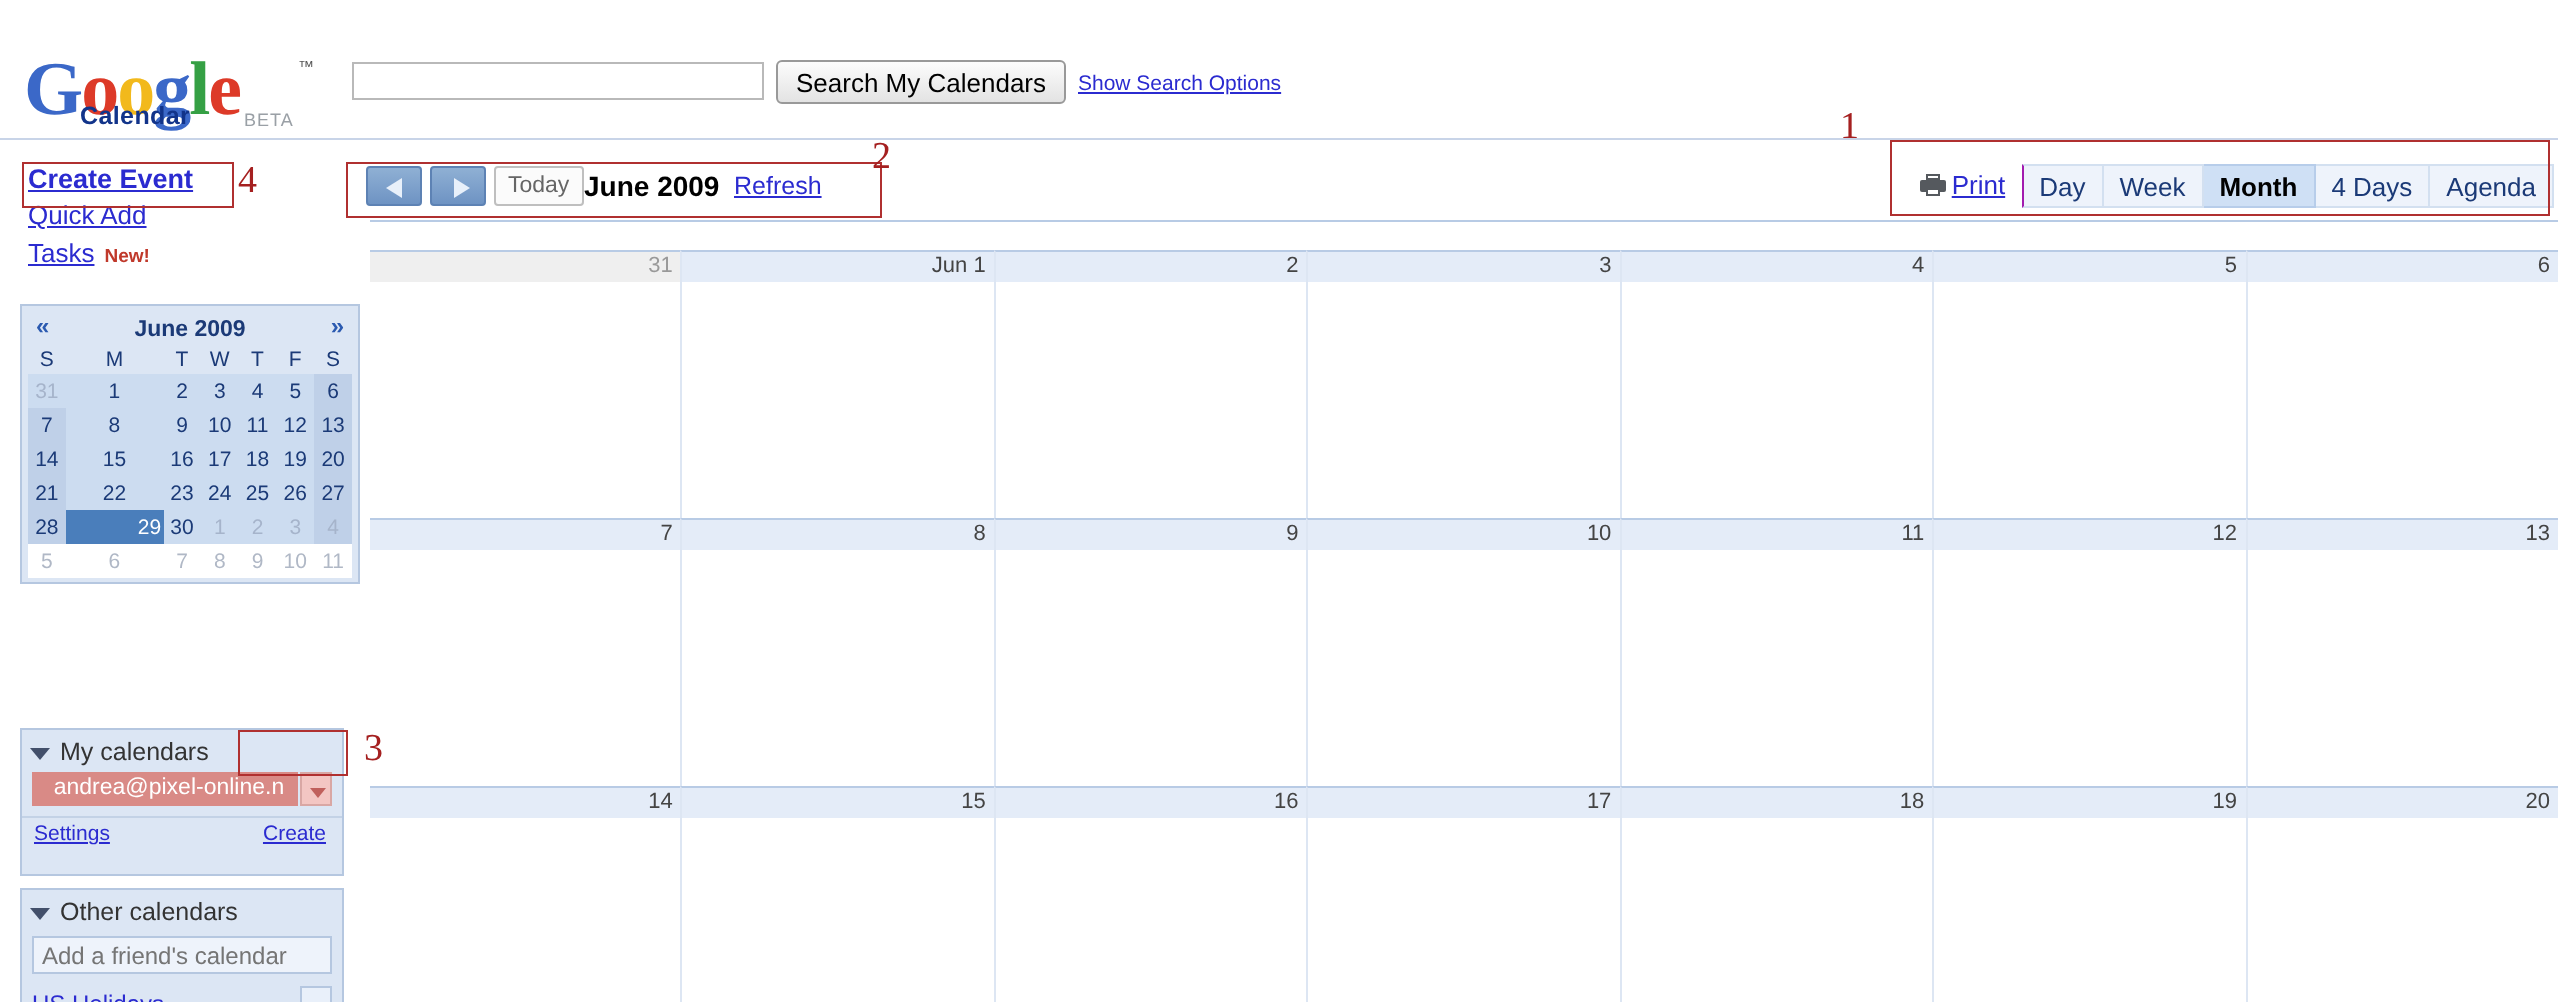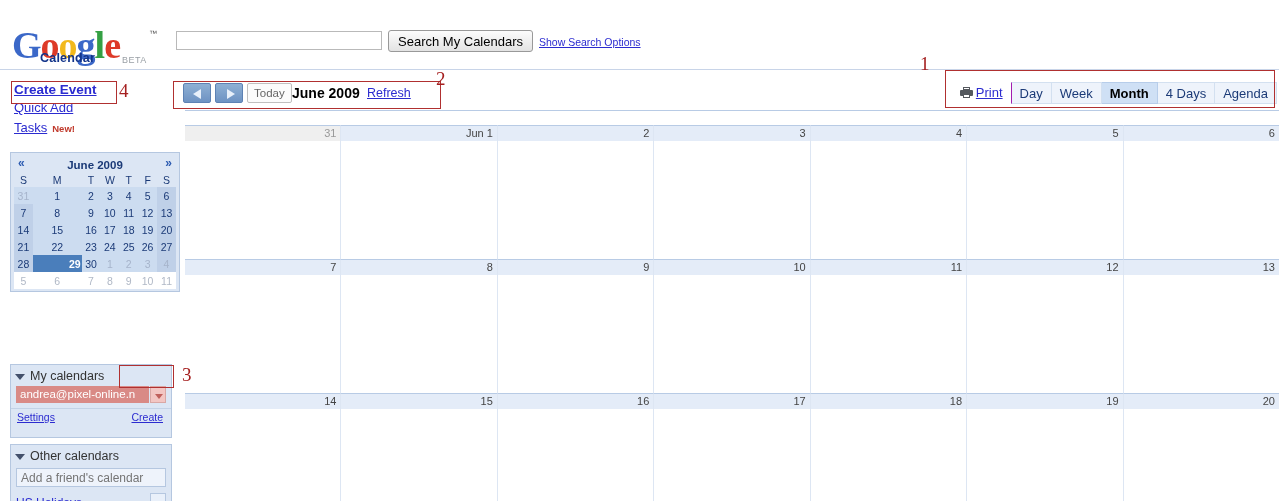--- a/index.html
+++ b/index.html
@@ -144,21 +144,21 @@
   }
   #minical td {
     font-size: 10.5px; color: #1b3a77;
     height: 17px; width: 14.28%;
     text-align: center; background: #ccdcf0;
   }
   #minical td.wk-end { background: #bfd0e8; }
   #minical td.other { color: #a6b4cb; }
   #minical td.nextrow { background: #fff; color: #b0b8c6; }
   #minical td.today {
-    background: #4a7ebb; color: #fff; font-weight: bold; padding-left: 36px;
+    background: #4a7ebb; color: #fff; font-weight: normal; padding-left: 36px;
   }
 
   
   .cal-box {
     position: absolute; left: 10px;
     width: 162px;
     background: #dce6f4;
     border: 1px solid #b5c7e0;
   }
   #my-cal-box { top: 294px; height: 74px; }
@@ -174,20 +174,21 @@
     border-left: 5px solid transparent;
     border-right: 5px solid transparent;
     border-top: 6px solid #43506b;
     margin-right: 5px;
     vertical-align: middle;
   }
   #cal-entry {
     position: relative;
     margin: 0 5px;
     height: 17px;
+    text-align: center;
   }
   #cal-entry-name {
     position: absolute; left: 0; top: 0;
     width: 133px; height: 17px;
     background: #d98a86;
     color: #fff; font-size: 11.5px;
     line-height: 17px; padding-left: 4px;
     overflow: hidden; white-space: nowrap;
     cursor: pointer;
   }

